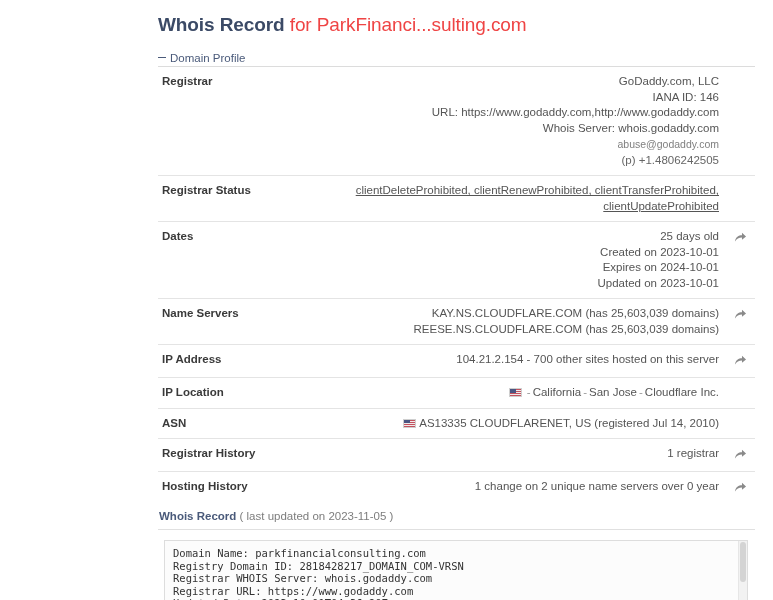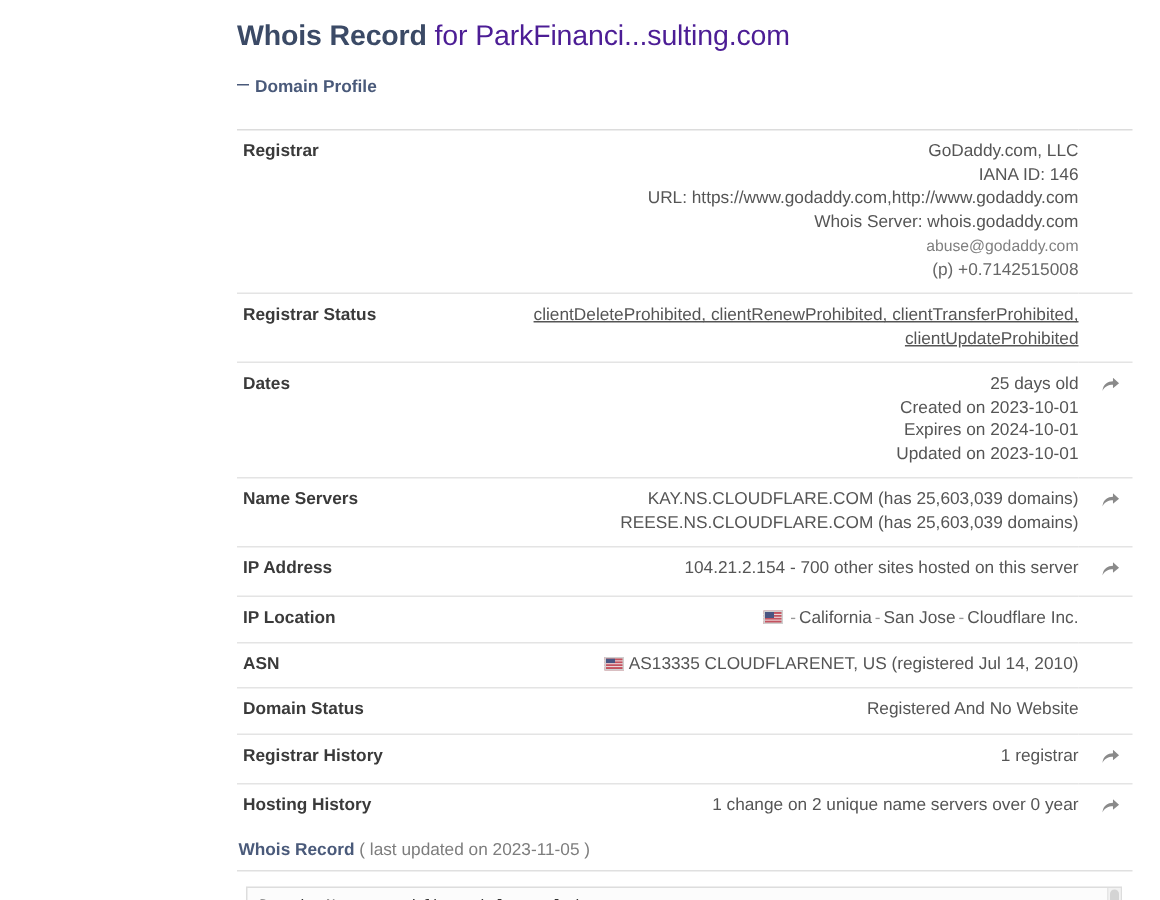--- a/index.html
+++ b/index.html
@@ -35,49 +35,49 @@
     margin: 0;
     padding-top: 12px;
     font-size: 19px;
     line-height: 26px;
     font-weight: bold;
     color: #3b4a66;
     letter-spacing: -0.1px;
     white-space: nowrap;
   }
   .whois-title .for-part {
-    color: #4c1d95;
+    color: #ef4444;
     font-weight: normal;
   }
 
   
   .profile-toggle {
     margin-top: 12px;
     font-size: 11.5px;
-    font-weight: bold;
+    font-weight: normal;
     color: #4a5a7a;
     line-height: 16px;
     cursor: pointer;
     user-select: none;
     display: block;
   }
   .profile-toggle .minus-icon {
     display: inline-block;
     width: 8px;
     height: 1px;
     background: #4a5a7a;
     vertical-align: middle;
     margin-right: 4px;
     position: relative;
     top: -1px;
   }
 
   
   .profile-table {
-    margin-top: 20px;
+    margin-top: 0;
     border-collapse: collapse;
     width: 597px;
     table-layout: fixed;
   }
   .profile-table tr {
     border-top: 1px solid #e4e4e4;
   }
   .profile-table tr:first-child {
     border-top: 1px solid #dcdcdc;
   }
@@ -243,21 +243,21 @@
       <tbody>
 
         <tr>
           <td class="lbl">Registrar</td>
           <td class="val">
             <span class="val-line">GoDaddy.com, LLC</span>
             <span class="val-line">IANA ID: 146</span>
             <span class="val-line">URL: https://www.godaddy.com,http://www.godaddy.com</span>
             <span class="val-line">Whois Server: whois.godaddy.com</span>
             <span class="val-indent">abuse@godaddy.com</span>
-            <span class="val-phone">(p) +0.7142515008</span>
+            <span class="val-phone">(p) +1.4806242505</span>
           </td>
           <td class="act"></td>
         </tr>
 
         <tr>
           <td class="lbl">Registrar Status</td>
           <td class="val">
             <span class="val-line wrap">clientDeleteProhibited, clientRenewProhibited, clientTransferProhibited, clientUpdateProhibited</span>
           </td>
           <td class="act"></td>
@@ -322,27 +322,20 @@
         <tr>
           <td class="lbl">ASN</td>
           <td class="val">
             <span class="val-line">
               <span class="flag-icon"></span><span>AS13335 CLOUDFLARENET, US (registered Jul 14, 2010)</span>
             </span>
           </td>
           <td class="act"></td>
         </tr>
 
-        <tr>
-          <td class="lbl">Domain Status</td>
-          <td class="val">
-            <span class="val-line">Registered And No Website</span>
-          </td>
-          <td class="act"></td>
-        </tr>
 
         <tr>
           <td class="lbl">Registrar History</td>
           <td class="val">
             <span class="val-line">1 registrar</span>
           </td>
           <td class="act">
             <span class="share-icon">
               <svg viewBox="0 0 14 13" width="13" height="12" aria-hidden="true">
                 <path d="M1 11.5 C1.6 6.2 5.0 4.6 8.6 4.5 L8.6 2.0 L13 5.9 L8.6 9.6 L8.6 7.1 C5.2 7.1 2.7 8.4 1 11.5 Z" fill="#8a8a8a"></path>

